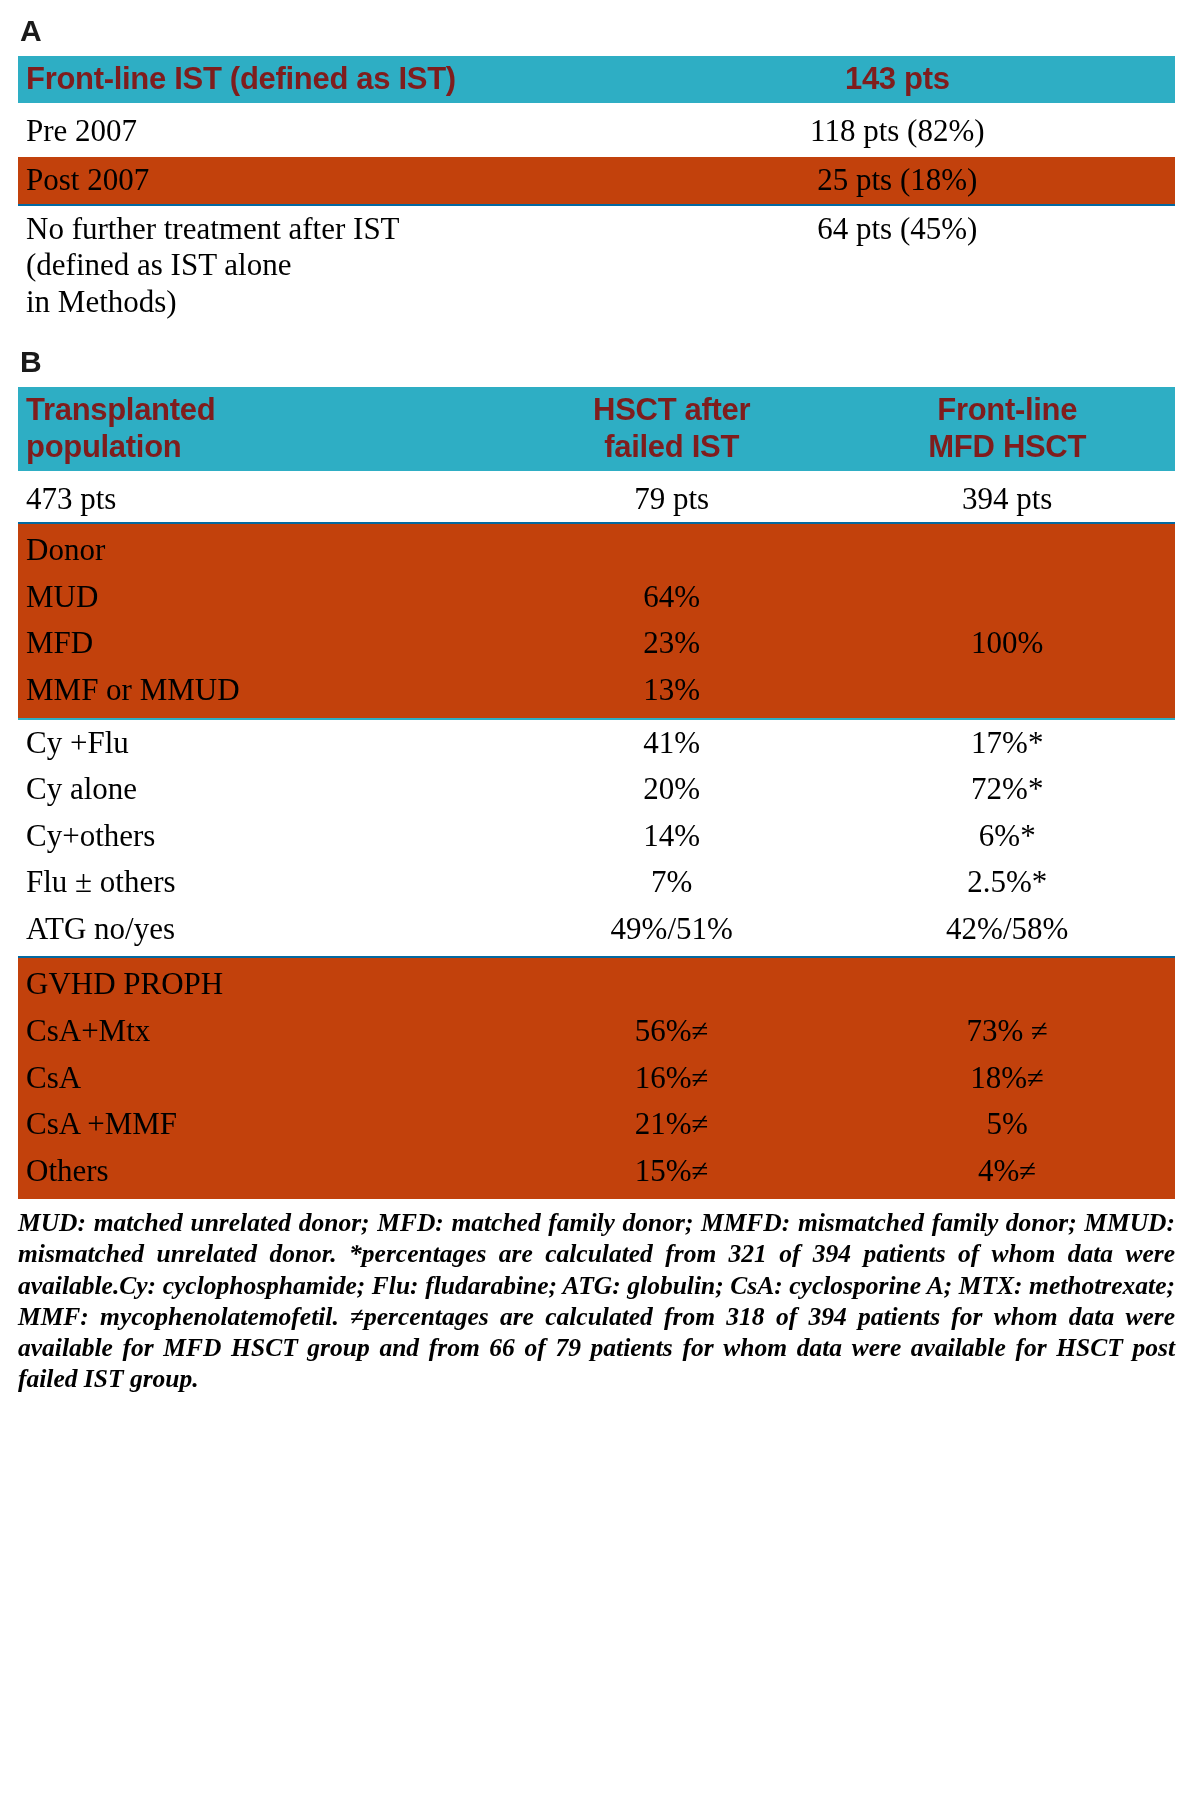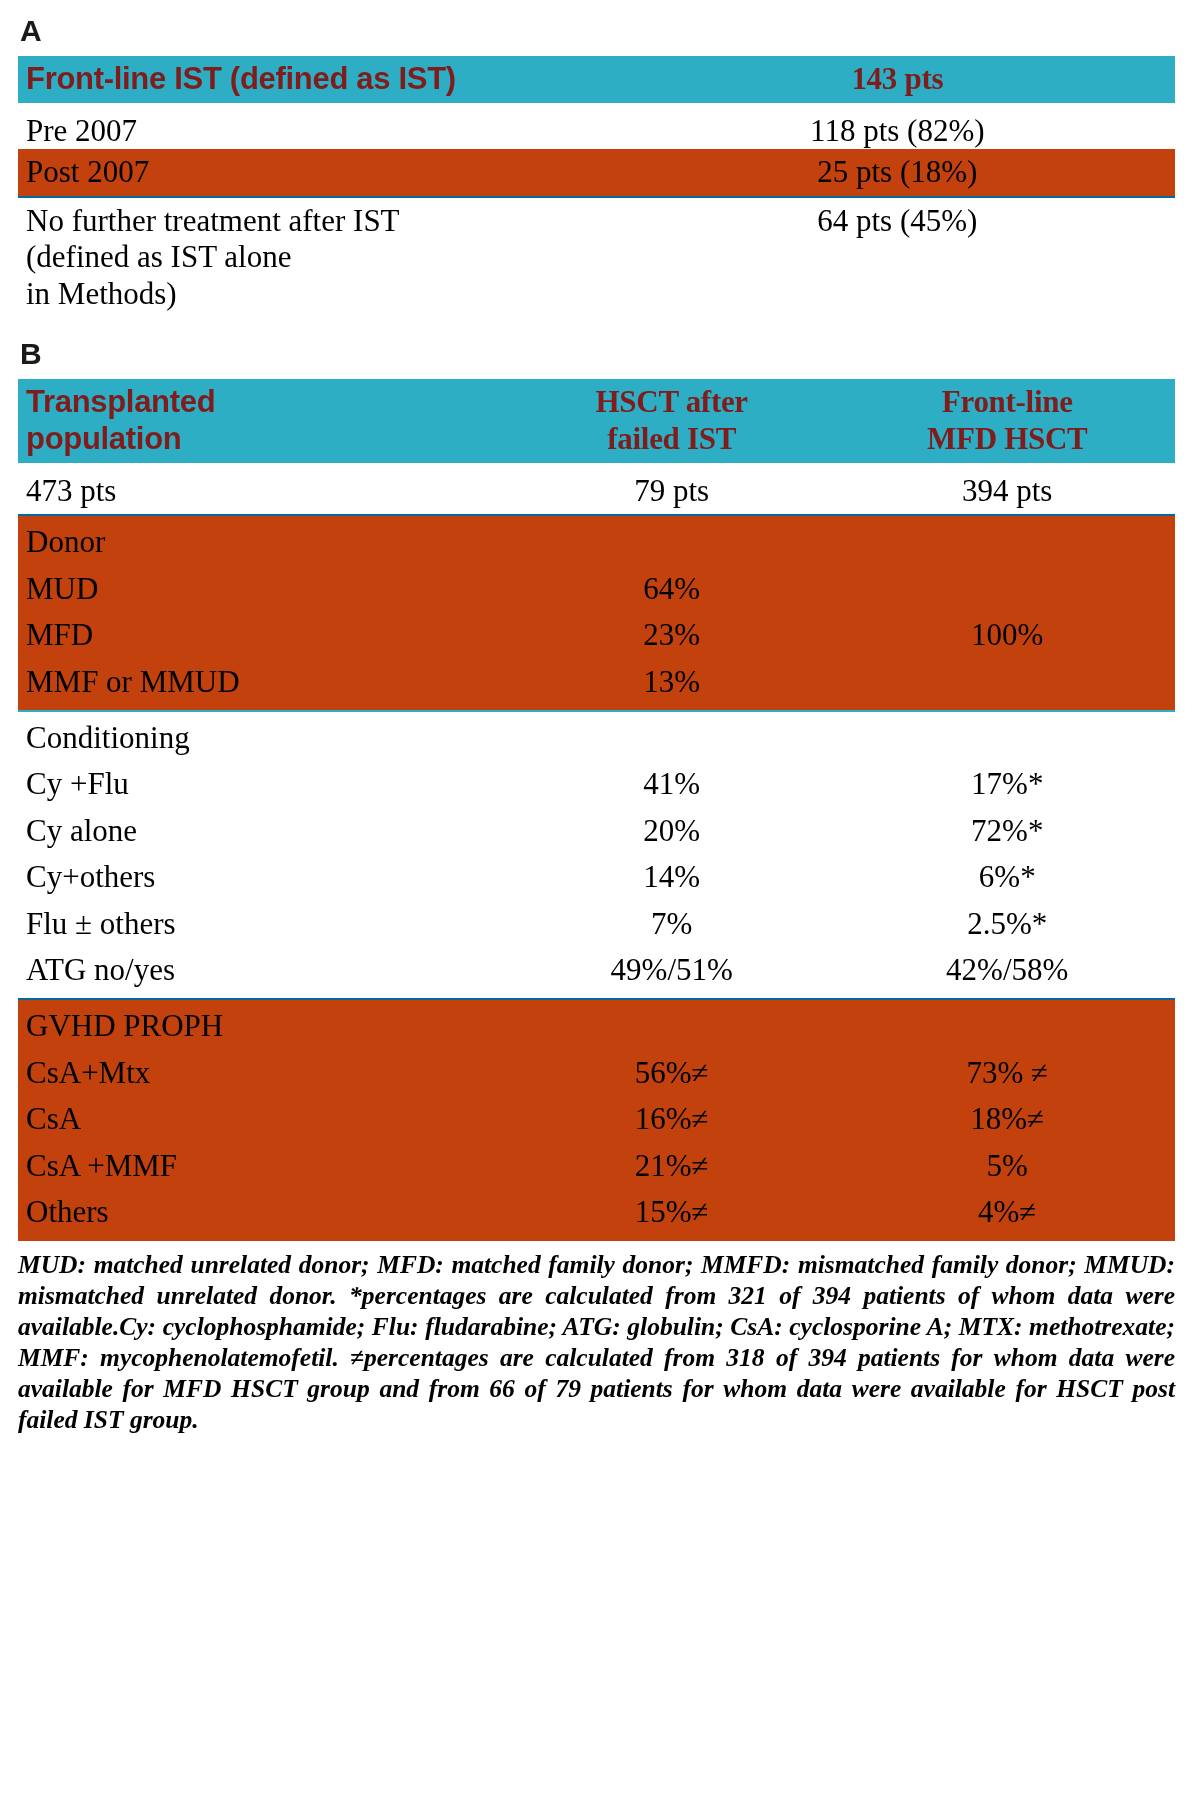--- a/index.html
+++ b/index.html
@@ -41,21 +41,21 @@
     color: #7f1d1d;
     font-family: "Liberation Sans", sans-serif;
     font-weight: bold;
     font-size: 29px;
     padding: 6px 8px 8px 8px;
     line-height: 1.08;
     letter-spacing: -0.3px;
     vertical-align: top;
   }
   .hdr td.left { text-align: left; }
-  .hdr td.ctr  { text-align: center; font-family: Liberation Serif, serif; }
+  .hdr td.ctr  { text-align: center; }
 
   .tbl td {
     font-size: 31px;
     line-height: 1.18;
     vertical-align: top;
     padding: 5px 8px 5px 8px;
   }
   .lbl { text-align: left; }
   .val { text-align: center; }
 
@@ -82,21 +82,21 @@
     font-size: 25.5px;
     line-height: 1.22;
     text-align: justify;
     margin-top: 8px;
     padding-bottom: 26px;
     font-weight: bold;
   }
   .footnote p { margin: 0; }
 
   .a-table td { font-size: 31px; }
-  .a-first td { padding-top: 10px; padding-bottom: 0; }
+  .a-first td { padding-top: 10px; padding-bottom: 8px; }
 </style>
 </head>
 <body>
 
 <div class="page">
 
   <div class="panel-letter">A</div>
 
   <table class="tbl a-table">
     <colgroup>
@@ -164,25 +164,20 @@
         <td class="val">23%</td>
         <td class="val">100%</td>
       </tr>
       <tr class="band-light rule-bot">
         <td class="lbl sub" style="padding-bottom:9px;">MMF or MMUD</td>
         <td class="val" style="padding-bottom:9px;">13%</td>
         <td class="val" style="padding-bottom:9px;"></td>
       </tr>
 
       <tr class="band-white">
-        <td class="lbl group-title" style="padding-top:8px;">Conditioning</td>
-        <td class="val"></td>
-        <td class="val"></td>
-      </tr>
-      <tr class="band-white">
         <td class="lbl sub">Cy +Flu</td>
         <td class="val">41%</td>
         <td class="val">17%*</td>
       </tr>
       <tr class="band-white">
         <td class="lbl sub">Cy alone</td>
         <td class="val">20%</td>
         <td class="val">72%*</td>
       </tr>
       <tr class="band-white">

